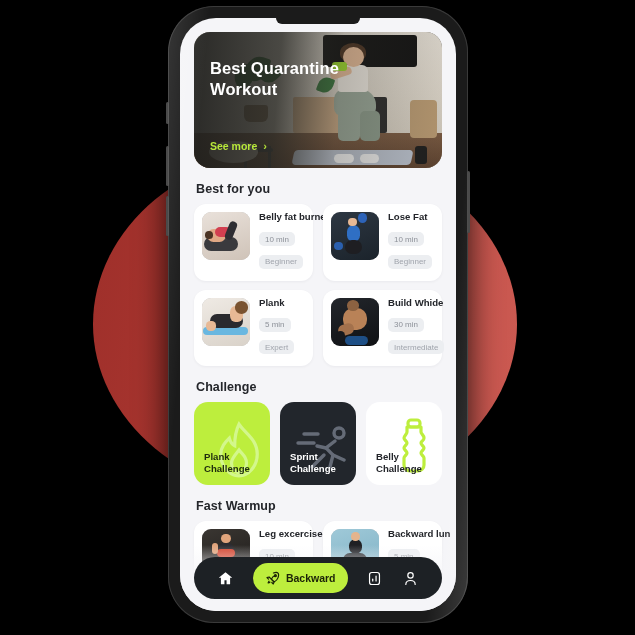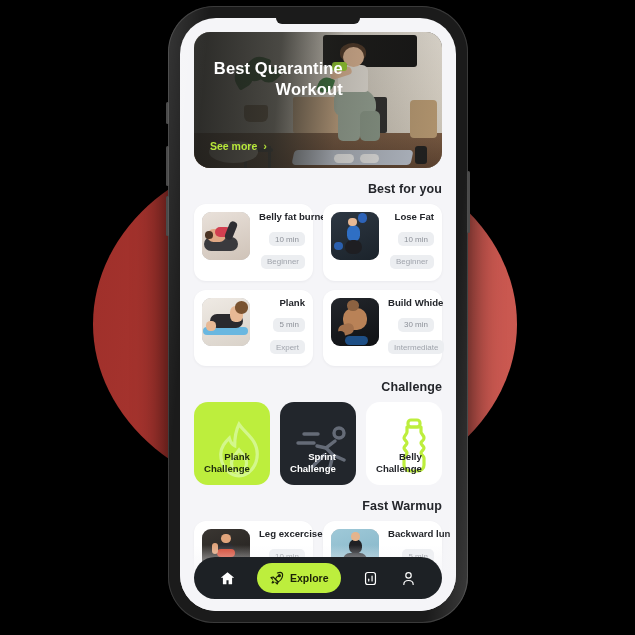--- a/index.html
+++ b/index.html
@@ -2,21 +2,21 @@
 <html><head>
 <meta charset="utf-8">
 <style>
   * { box-sizing: border-box; margin: 0; padding: 0; }
   html, body {
     width: 635px; height: 635px;
     background: #000000;
     overflow: hidden;
     font-family: "Liberation Sans", sans-serif;
   }
-  .stage { position: relative; width: 559px; height: 635px; background: #000; text-align: right; }
+  .stage { position: relative; width: 559px; height: 635px; background: #000; }
 
   
   .red-circle {
     position: absolute;
     left: 93px; top: 148px;
     width: 424px; height: 352px;
     border-radius: 50%;
     background: linear-gradient(100deg, #9e2f2a 0%, #a8352f 28%, #c05048 55%, #cc5a52 100%);
   }
 
@@ -447,21 +447,21 @@
         </div>
 
         <div class="nav-explore">
           <svg width="15" height="15" viewBox="0 0 24 24" fill="none" stroke="#1b2208" stroke-width="1.9" stroke-linejoin="round" stroke-linecap="round">
             <path d="M13.5 3.2c3.6-1.2 6.6-.6 7.3.1.7.7 1.3 3.7.1 7.3-1 3-3.6 5.6-6.3 7L10 13.1c1.4-2.8 3.9-5.3 6.9-6.3"></path>
             <path d="M10.1 13.1 6.6 9.6l-3.4 1.1 2.4 2.4"></path>
             <path d="M10.9 13.9l3.5 3.5-1.1 3.4-2.4-2.4"></path>
             <path d="M6.4 16.1c-1 1-1.4 3-1.4 3s2-.4 3-1.4"></path>
             <circle cx="16.6" cy="7.4" r="1.6"></circle>
           </svg>
-          <span>Explore</span>
+          <span>Backward</span>
         </div>
 
         <div class="nav-item">
           <svg width="17" height="17" viewBox="0 0 24 24" fill="none" stroke="#ffffff" stroke-width="1.7" stroke-linejoin="round" stroke-linecap="round">
             <rect x="5" y="3.5" width="14" height="17" rx="3.2"></rect>
             <path d="M9.5 15.5v-2.6"></path>
             <path d="M14.2 15.5V8.6"></path>
           </svg>
         </div>
 

